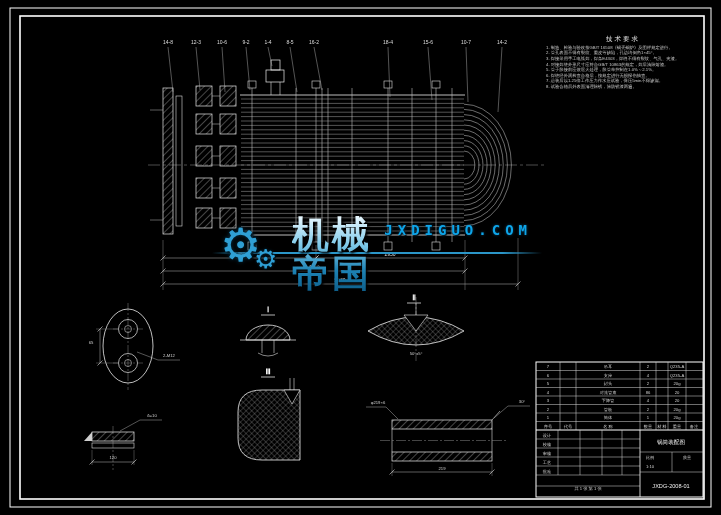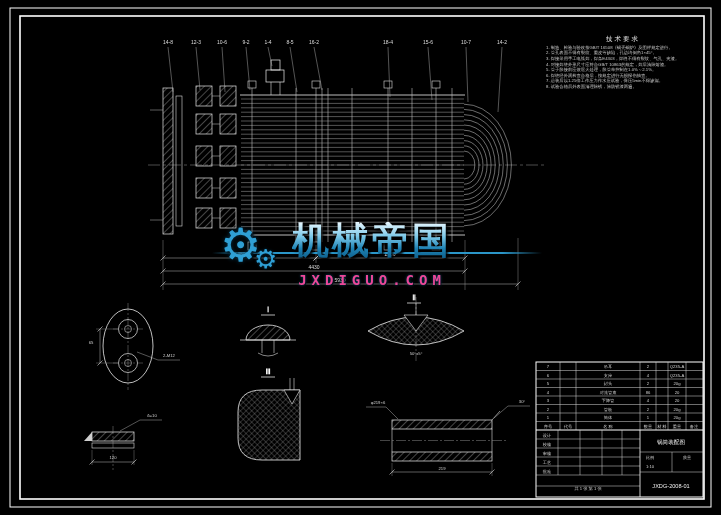--- a/index.html
+++ b/index.html
@@ -21,27 +21,27 @@
   
   .watermark{position:absolute;left:216px;top:222px;width:316px;height:66px;
              display:flex;align-items:center;z-index:5;}
   .wm-line{position:absolute;left:-4px;right:-10px;top:30px;height:2px;
            background:linear-gradient(90deg,rgba(43,150,200,0),#2b96c8 12%,#2b96c8 88%,rgba(43,150,200,0));}
   .wm-gears{position:relative;width:74px;height:66px;flex:0 0 auto;}
   .wm-gears .g1{position:absolute;left:4px;top:0px;font-size:46px;line-height:1;color:#2f9fd4;
                 text-shadow:0 0 4px #063a55,2px 2px 2px #000;}
   .wm-gears .g2{position:absolute;left:38px;top:24px;font-size:26px;line-height:1;color:#2f9fd4;
                 text-shadow:0 0 3px #063a55,1px 1px 1px #000;}
-  .wm-textblock{display:flex;flex-direction:column;align-items:center;margin-left:2px;position:relative;}
+  .wm-textblock{display:flex;flex-direction:row;margin-left:2px;position:relative;}
   .wm-brand{font-size:37px;font-weight:bold;line-height:1.05;letter-spacing:3px;color:#3aa6d8;
             background:linear-gradient(180deg,#eaf8ff 0%,#7cc8e8 38%,#1d82b4 70%,#0c5a85 100%);
             -webkit-background-clip:text;background-clip:text;-webkit-text-fill-color:transparent;
             filter:drop-shadow(2px 2px 1px rgba(0,0,0,.9));
             font-family:"DejaVu Sans",sans-serif;}
-  .wm-domain{margin-top:12px;font-size:14px;font-weight:bold;letter-spacing:5px;color:#ec4899;
+  .wm-domain{margin-top:6px;font-size:14px;font-weight:bold;letter-spacing:5px;color:#0ea5e9;
              font-family:"DejaVu Sans Mono",monospace;
              text-shadow:0 0 3px #0a4a6e,1px 1px 1px #000;}
 </style>
 </head>
 <body>
 
 <svg width="721" height="515" viewBox="0 0 721 515">
   <defs>
     <pattern id="hatch" patternUnits="userSpaceOnUse" width="5" height="5" patternTransform="rotate(45)">
       <line x1="0" y1="0" x2="0" y2="5" stroke="#c8c8c8" stroke-width="0.7"></line>

